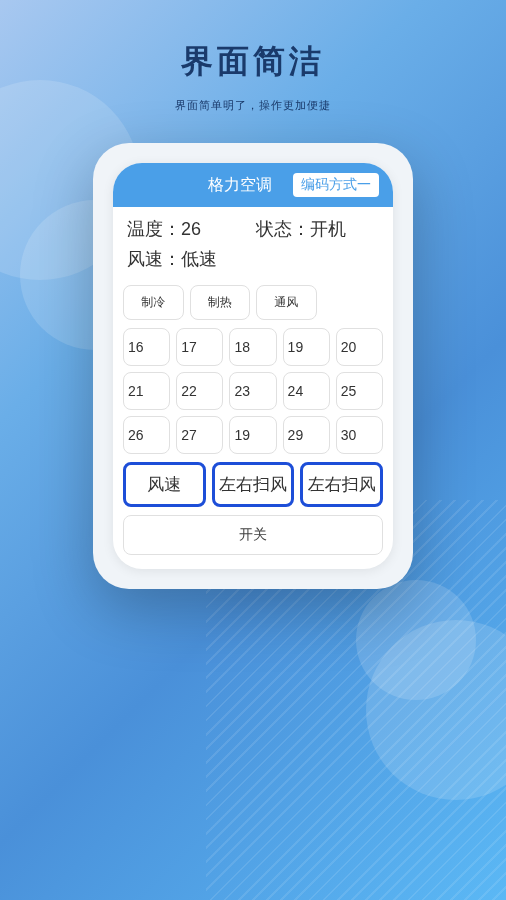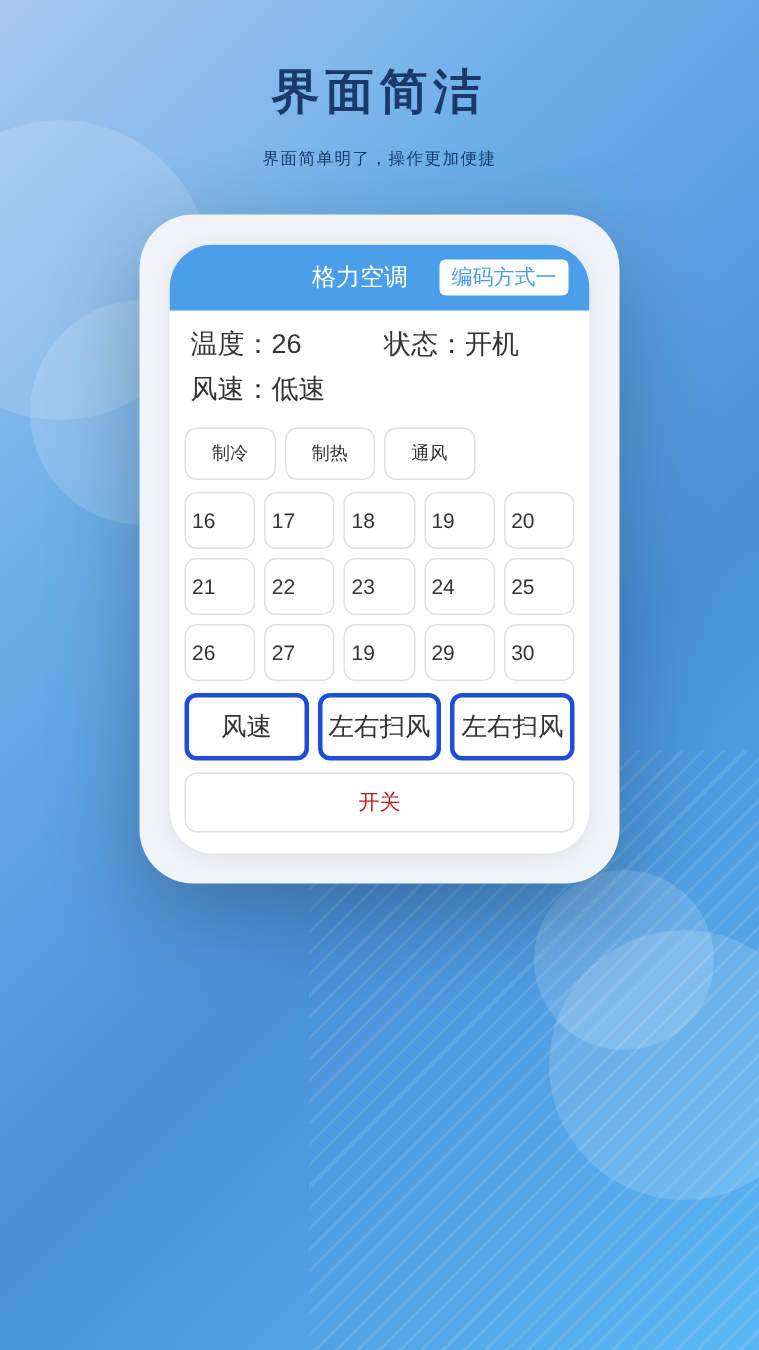--- a/index.html
+++ b/index.html
@@ -180,21 +180,21 @@
       padding: 0 10px 14px;
     }
 
     .power-btn {
       width: 100%;
       background: white;
       border: 1px solid #e0e0e0;
       border-radius: 8px;
       padding: 10px;
       font-size: 14px;
-      color: #b91c1c;
+      color: #404040;
       text-align: center;
       cursor: pointer;
     }
   </style>
 </head>
 <body>
 
 <div class="bg-circle bg-circle-1"></div>
 <div class="bg-circle bg-circle-2"></div>
 <div class="bg-circle bg-circle-3"></div>

